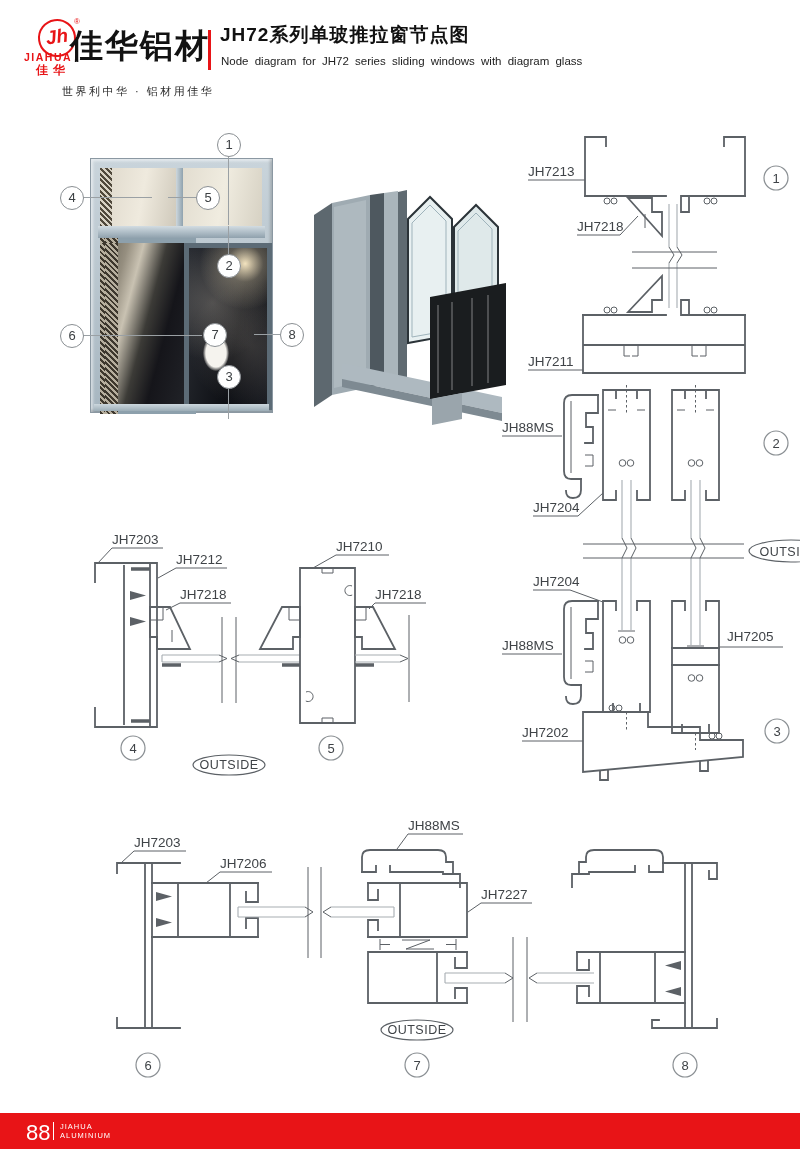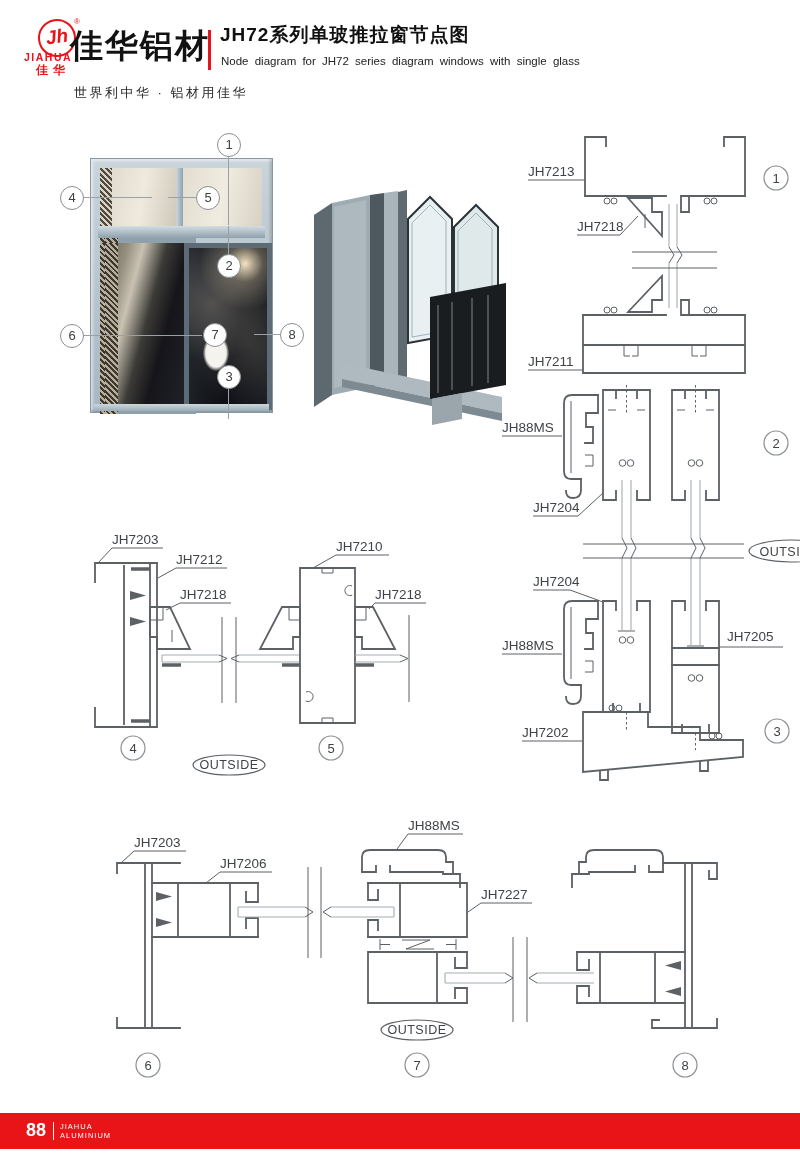--- a/index.html
+++ b/index.html
@@ -6,21 +6,21 @@
   .page{position:relative;width:800px;height:1167px;background:#fff;overflow:hidden;
         font-family:"Liberation Sans",sans-serif;}
   
   .logo-mark{position:absolute;left:38px;top:19px;width:34px;height:34px;border:2.5px solid #e81417;
              border-radius:50%;color:#e81417;font-style:italic;font-weight:bold;font-size:19px;
              text-align:center;line-height:31px;transform:rotate(-8deg);}
   .logo-reg{position:absolute;left:74px;top:17px;color:#e81417;font-size:8px;}
   .logo-en{position:absolute;left:24px;top:51px;color:#e81417;font-weight:bold;font-size:10.5px;letter-spacing:1.5px;}
   .logo-cn{position:absolute;left:36px;top:62px;color:#e81417;font-weight:bold;font-size:12px;letter-spacing:5px;}
   .brand-title{position:absolute;left:70px;top:24px;color:#121212;font-weight:bold;font-size:33px;letter-spacing:2px;}
-  .brand-tagline{position:absolute;left:74px;top:60px;color:#2a2a2a;font-size:13px;letter-spacing:2.5px;margin-top:24px;}
+  .brand-tagline{position:absolute;left:62px;top:60px;color:#2a2a2a;font-size:11px;letter-spacing:2.5px;margin-top:24px;}
   .hdr-divider{position:absolute;left:208px;top:30px;width:3px;height:40px;background:#e81417;}
   .title-cn{position:absolute;left:220px;top:22px;color:#111;font-weight:bold;font-size:19px;letter-spacing:1px;}
   .title-en{position:absolute;left:221px;top:55px;color:#222;font-size:11.5px;word-spacing:3px;}
   
   .wf{position:absolute;left:90px;top:158px;width:181px;height:253px;
       background:linear-gradient(180deg,#c9d4db,#a7b6c0);border:1px solid #8b98a2;
       box-shadow:inset -2px -2px 3px rgba(0,0,0,.18),inset 2px 2px 3px rgba(255,255,255,.55);}
   .wf div{position:absolute;}
   .w-tl{left:9px;top:9px;width:76px;height:58px;background:linear-gradient(100deg,#ddd7ca,#efeade 55%,#cfc9bb);}
   .w-tr{left:92px;top:9px;width:79px;height:58px;background:linear-gradient(100deg,#e2ddd0,#f0ece0 50%,#d6d1c3);}
@@ -48,39 +48,39 @@
   .g{fill:none;stroke:#a7adb2;stroke-width:1.1;}
   .dash{stroke-dasharray:2.5,2.5;}
   .arw{fill:#5c6166;stroke:none;}
   .lbl{font:13.5px "Liberation Sans",sans-serif;fill:#3f4347;}
   .num{font:13px "Liberation Sans",sans-serif;fill:#3f4347;text-anchor:middle;}
   .oval{fill:none;stroke:#5c6166;stroke-width:1.2;}
   .otxt{font:12.5px "Liberation Sans",sans-serif;fill:#3f4347;text-anchor:middle;letter-spacing:.5px;}
   .ncirc{fill:#fff;stroke:#8a8f93;stroke-width:1.2;}
   
   .footer{position:absolute;left:0;top:1113px;width:800px;height:36px;background:#e81417;color:#fff;}
-  .f-page{position:absolute;left:26px;top:7px;font-size:18px;font-weight:bold;}
+  .f-page{position:absolute;left:26px;top:7px;font-size:22px;font-weight:normal;}
   .f-div{position:absolute;left:53px;top:9px;width:1px;height:18px;background:#fff;}
   .f-brand{position:absolute;left:60px;top:9px;font-size:7.5px;letter-spacing:1px;line-height:9px;}
 </style>
 </head>
 <body>
 
 <div class="page">
 
   <div>
     <div class="logo-mark">Jh</div>
     <div class="logo-reg">®</div>
     <div class="logo-en">JIAHUA</div>
     <div class="logo-cn">佳华</div>
     <div class="brand-title">佳华铝材</div>
     <div class="brand-tagline">世界利中华 · 铝材用佳华</div>
     <div class="hdr-divider"></div>
     <div class="title-cn">JH72系列单玻推拉窗节点图</div>
-    <div class="title-en">Node diagram for JH72 series diagram windows with single glass</div>
+    <div class="title-en">Node diagram for JH72 series sliding windows with diagram glass</div>
   </div>
 
   <div class="wf">
     <div class="w-tl"></div>
     <div class="w-lat-t"></div>
     <div class="w-tr"></div>
     <div class="w-mul"></div>
     <div class="w-transom"></div>
     <div class="w-bl"></div>
     <div class="w-lat-b"></div>

